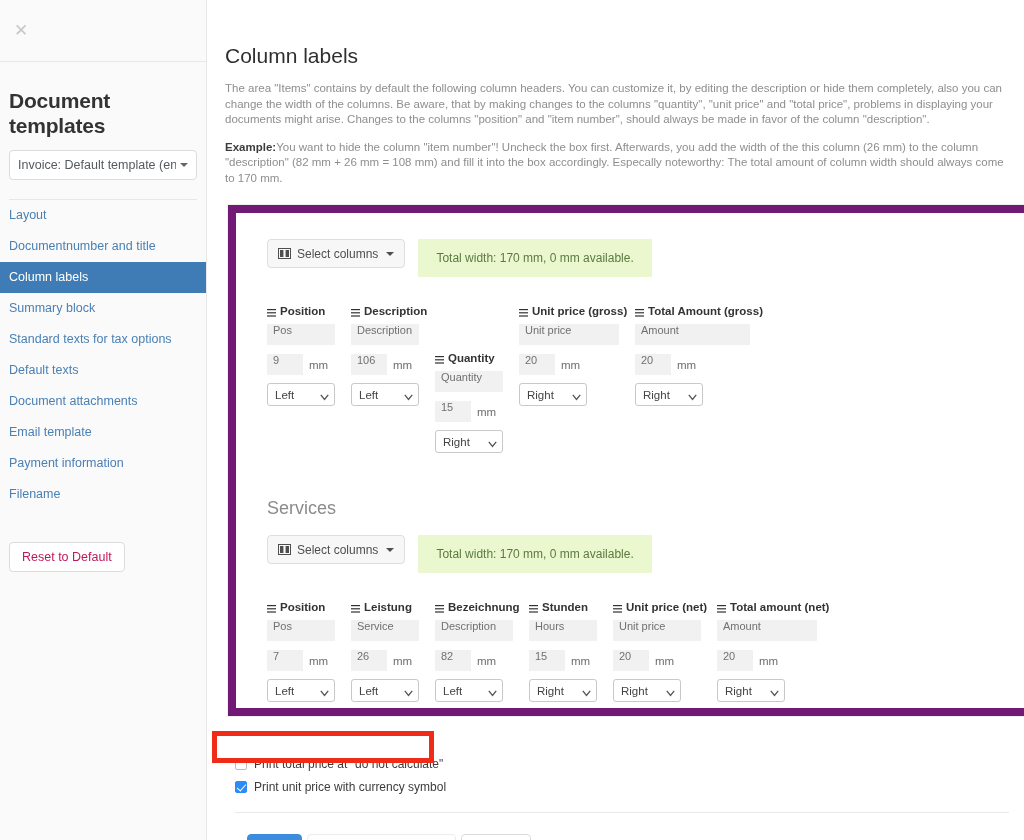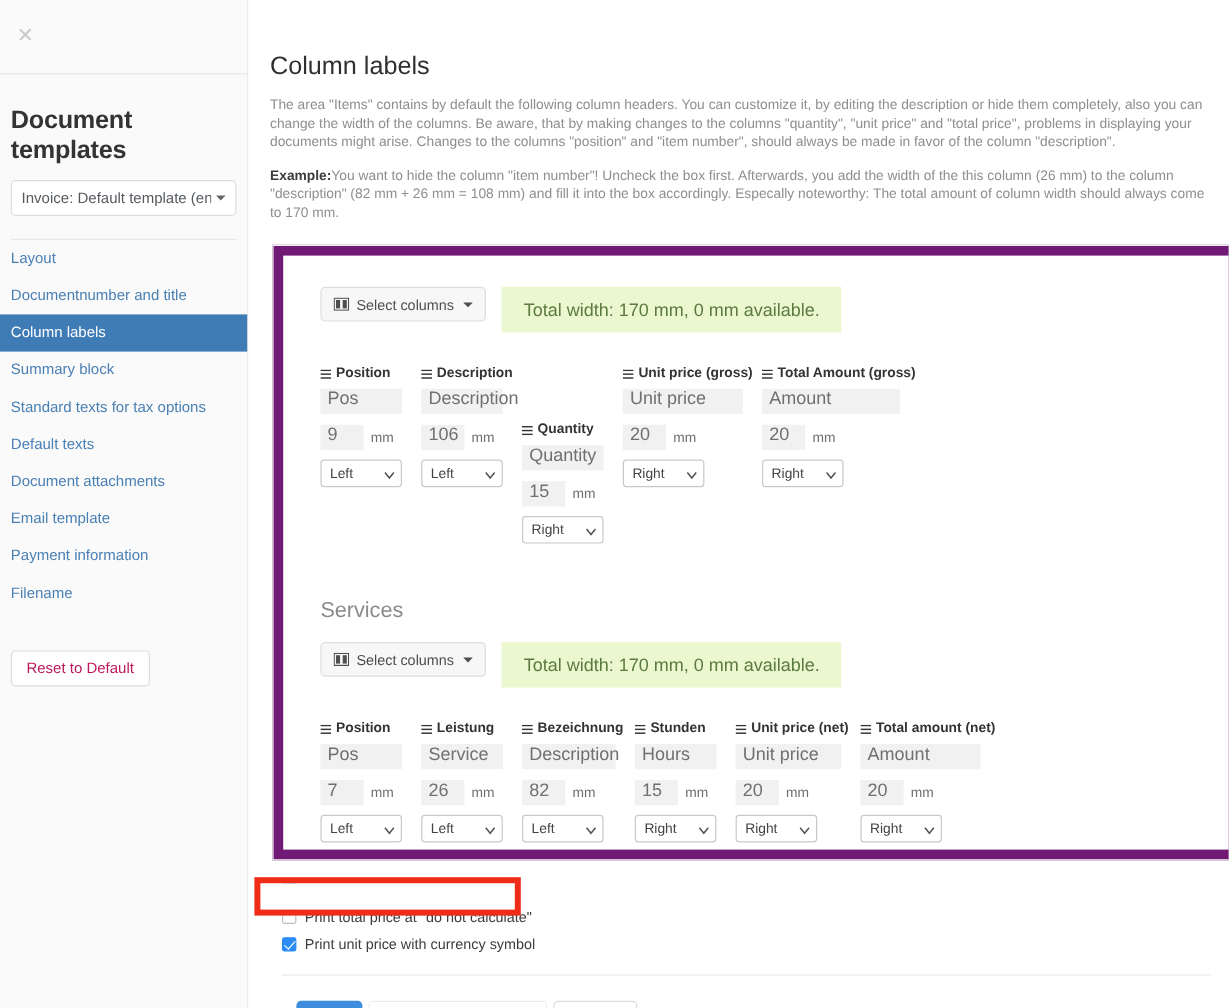--- a/index.html
+++ b/index.html
@@ -180,21 +180,21 @@
   .btn-caret {
     width: 0; height: 0;
     border-left: 4px solid transparent;
     border-right: 4px solid transparent;
     border-top: 4px solid #4e4e4e;
     margin-left: 2px;
   }
   .alert-width {
     background: #eaf7cf;
     color: #5c7a3f;
-    font-size: 15px;
+    font-size: 12px;
     height: 38px;
     display: flex;
     align-items: center;
     padding: 0 18px;
     margin-left: 5px;
   }
 
   .cols-grid { display: flex; margin-top: 28px; }
   .col-block { margin-right: 4px; }
   .col-head {
@@ -205,21 +205,21 @@
     display: flex;
     align-items: center;
     gap: 4px;
     margin-bottom: 7px;
   }
   .ico-bars { display: inline-block; width: 9px; height: 8px; flex: 0 0 9px; }
   .inp {
     height: 21px;
     background: #f1f1f1;
     border: 0;
-    font-size: 15px;
+    font-size: 11px;
     color: #707070;
     padding: 0 6px;
     font-family: "Liberation Sans", sans-serif;
     display: block;
   }
   .inp-label { width: 68px; }
   .mm-row {
     display: flex;
     align-items: center;
     gap: 6px;

